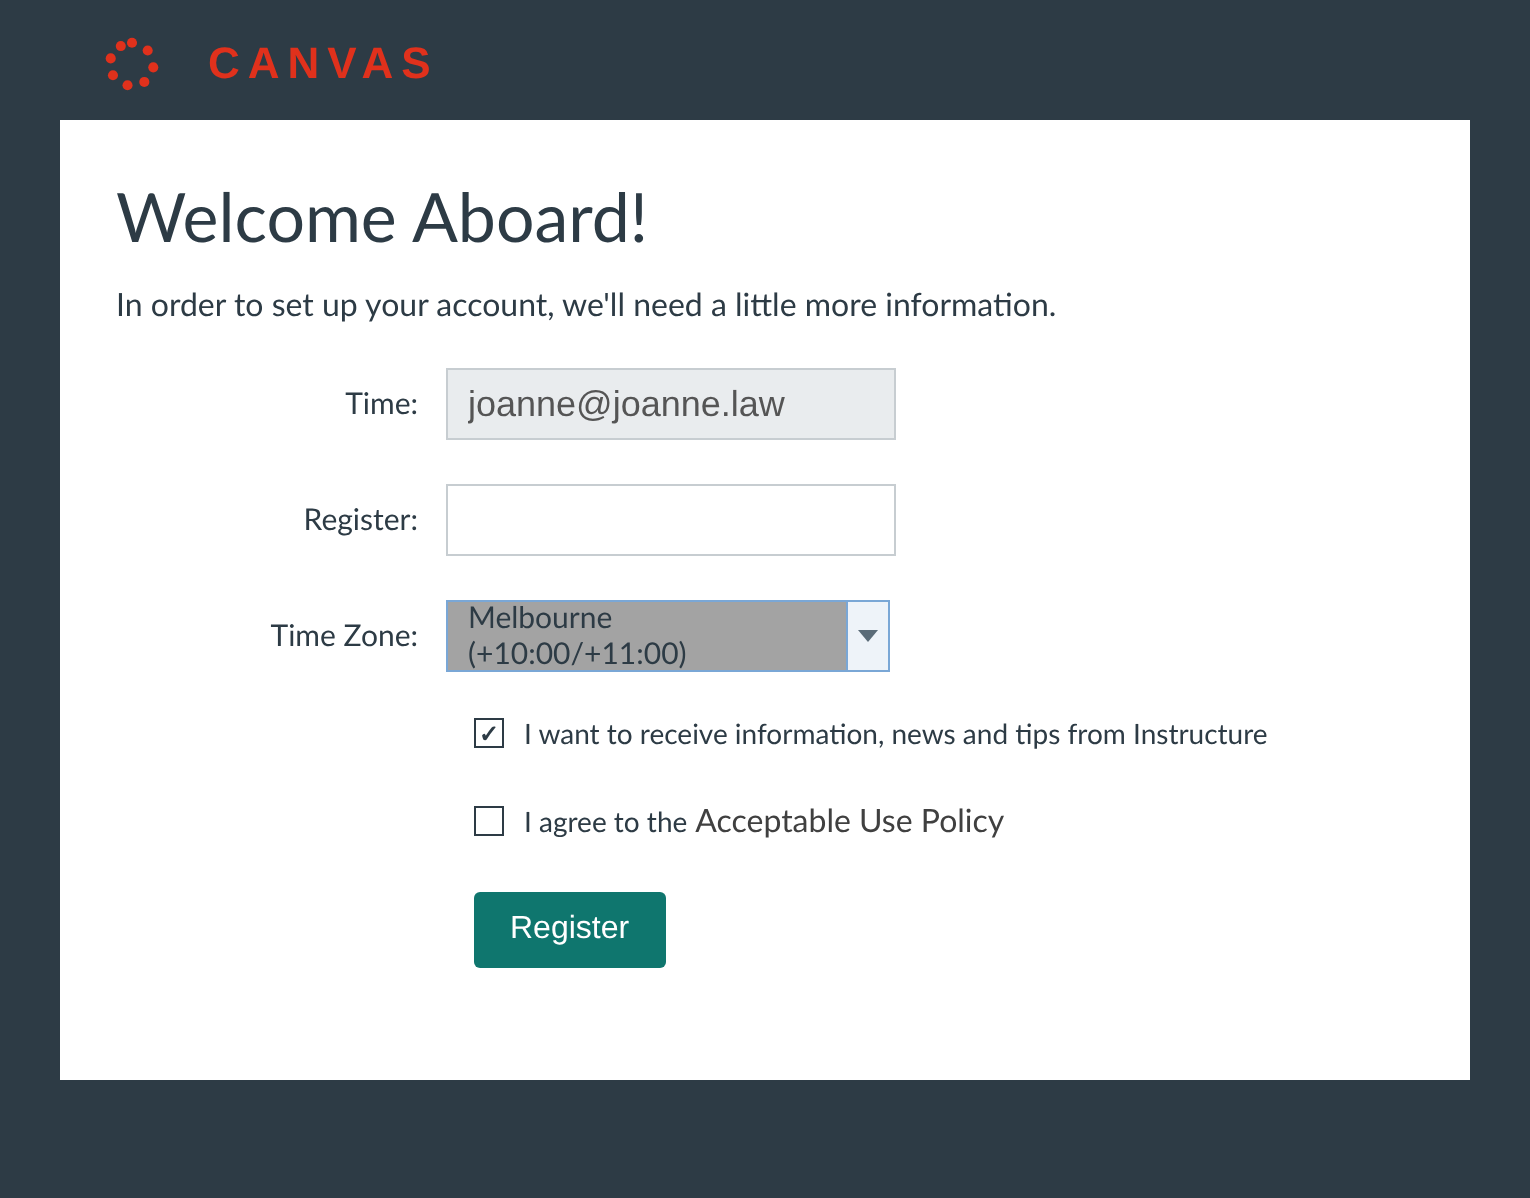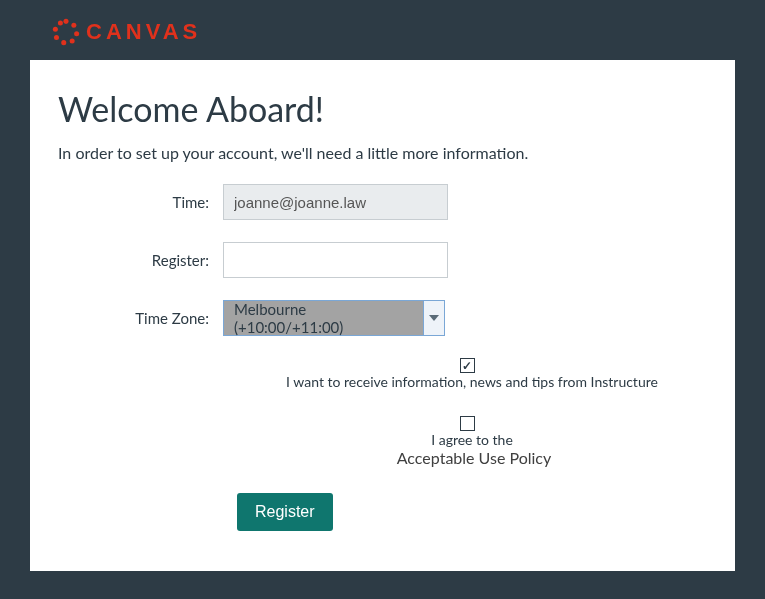--- a/index.html
+++ b/index.html
@@ -16,21 +16,21 @@
 }
 .header-bar {
   background: #2d3b45;
   padding: 18px 22px 14px 22px;
   display: flex;
   align-items: center;
 }
 .logo-wrap {
   display: flex;
   align-items: center;
-  gap: 6px;
+  gap: 24px;
 }
 .brand-text {
   font-family: "Arial Black", Arial, sans-serif;
   font-weight: 900;
   letter-spacing: 4px;
   font-size: 22px;
   color: #e0311c;
 }
 .card {
   background: #ffffff;
@@ -58,21 +58,21 @@
   text-align: right;
   padding-right: 14px;
   font-size: 15px;
   color: #2d3b45;
 }
 .form-control {
   width: 225px;
   height: 36px;
   padding: 6px 10px;
   border: 1px solid #c7cdd1;
-  font-size: 15px;
+  font-size: 18px;
   color: #2d3b45;
   background: #fff;
 }
 .form-control.readonly {
   background: #e9ecee;
   color: #555;
 }
 .select-wrap {
   display: flex;
   align-items: stretch;
@@ -97,21 +97,20 @@
   align-items: center;
   justify-content: center;
 }
 .checkbox-row {
   display: flex;
   align-items: center;
   margin-left: 179px;
   margin-bottom: 26px;
   font-size: 14px;
   color: #2d3b45;
-  flex-direction: column;
 }
 .cb {
   width: 15px;
   height: 15px;
   border: 1.5px solid #2d3b45;
   margin-right: 10px;
   display: flex;
   align-items: center;
   justify-content: center;
   flex-shrink: 0;

